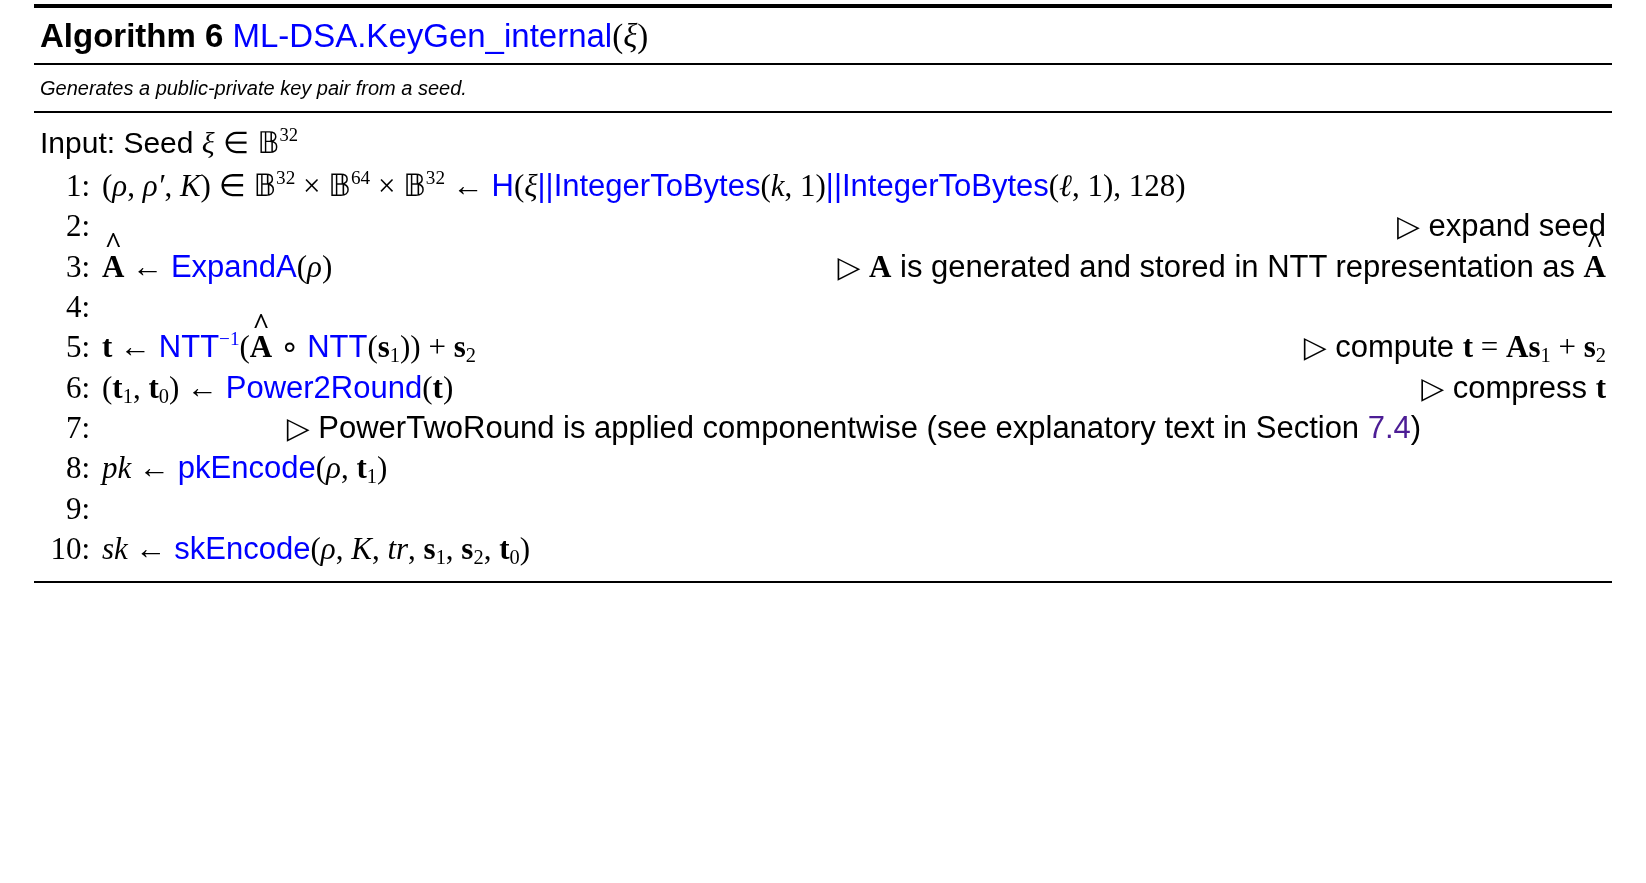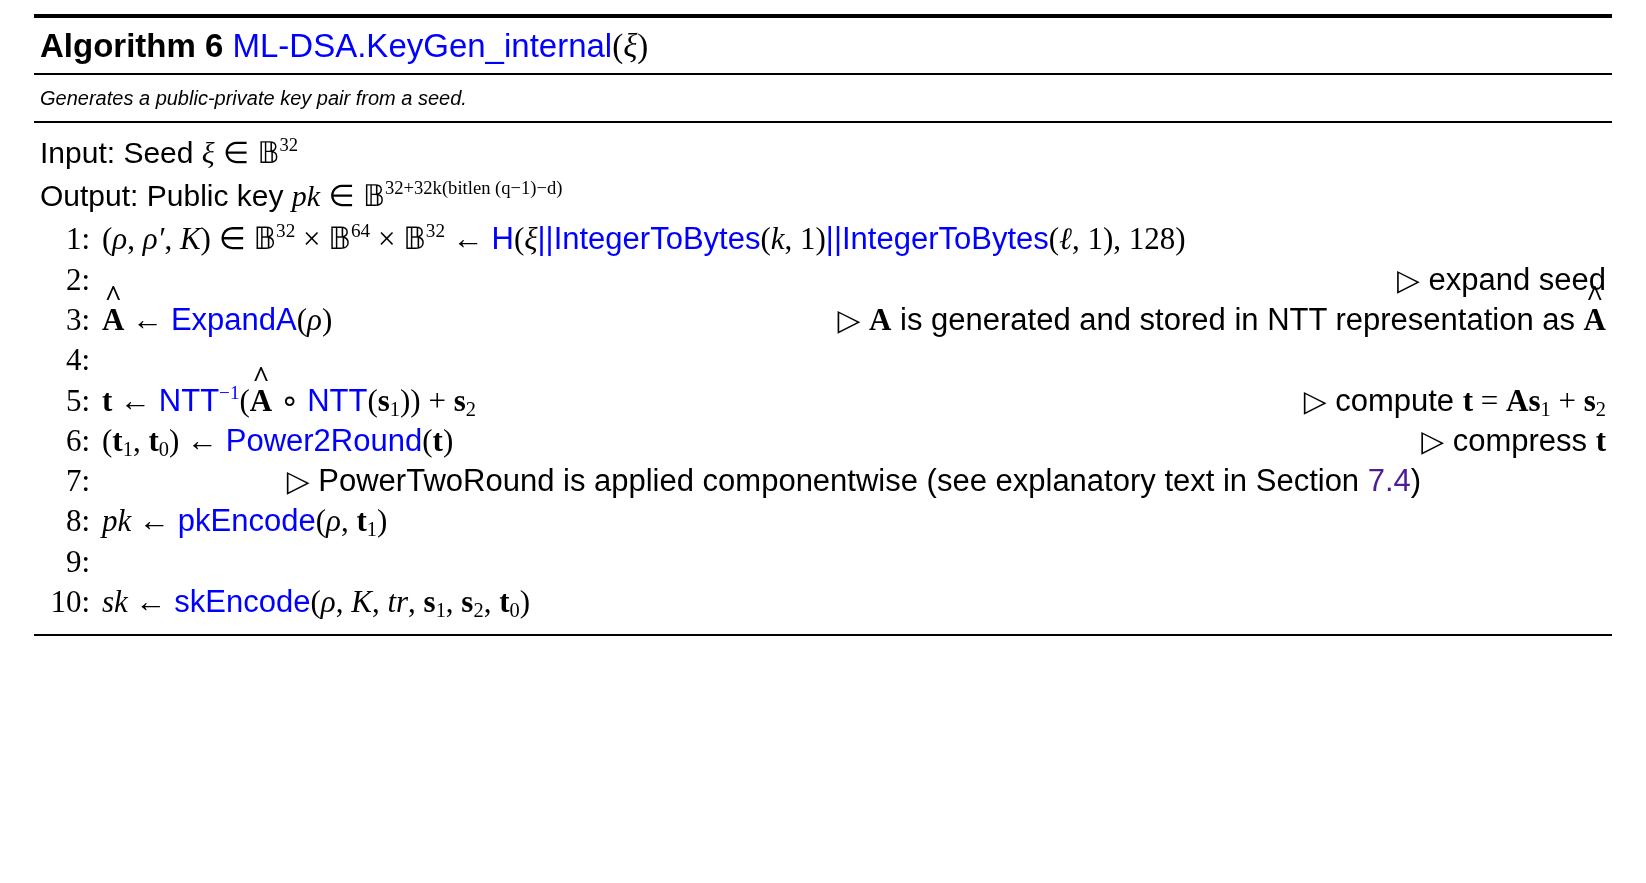--- a/index.html
+++ b/index.html
@@ -11,21 +11,21 @@
     width: 1646px;
     height: 883px;
     font-family: "Liberation Sans", sans-serif;
     color: #000000;
     overflow: hidden;
   }
 
   .algo-box {
     position: relative;
     width: 1578px;
-    margin: 14px auto;
+    margin: 4px auto;
     padding: 0;
     box-sizing: border-box;
   }
 
   .rule-thick {
     border-top: 4px solid #000;
     width: 100%;
     height: 0;
   }
   .rule-thin {
@@ -191,25 +191,20 @@
   <div class="rule-thin"></div>
 
   <div class="io-block">
 
     <span class="io-line"><span class="io-label">Input:</span>
       <span>Seed</span>
       <span class="mathit">ξ</span>
       <span class="op">∈</span>
       <span class="bb">𝔹</span><sup class="sx">32</sup></span>
 
-    <span class="io-line"><span class="io-label">Output:</span>
-      <span>Public key</span>
-      <span class="mathit">pk</span>
-      <span class="op">∈</span>
-      <span class="bb">𝔹</span><sup class="sx">32+32k(bitlen (q−1)−d)</sup></span>
 
 
   </div>
 
   <div class="steps">
 
     <div class="step">
       <span class="step-num">1:</span>
       <span class="step-body"><span class="op">(</span><span class="mathit">ρ</span><span class="op">,&nbsp;</span><span class="mathit">ρ′</span><span class="op">,&nbsp;</span><span class="mathit">K</span><span class="op">)&nbsp;</span><span class="op">∈</span><span class="op">&nbsp;</span><span class="bb">𝔹</span><sup class="sx">32</sup><span class="op">&nbsp;</span><span class="op">×</span><span class="op">&nbsp;</span><span class="bb">𝔹</span><sup class="sx">64</sup><span class="op">&nbsp;</span><span class="op">×</span><span class="op">&nbsp;</span><span class="bb">𝔹</span><sup class="sx">32</sup><span class="op">&nbsp;</span><span class="op">←</span><span class="op">&nbsp;</span><span class="proc">H</span><span class="op">(</span><span class="mathit">ξ</span><span class="proc">||</span><span class="proc">IntegerToBytes</span><span class="op">(</span><span class="mathit">k</span><span class="op">,&nbsp;</span><span class="mathrm">1</span><span class="op">)</span><span class="proc">||</span><span class="proc">IntegerToBytes</span><span class="op">(</span><span class="mathit">ℓ</span><span class="op">,&nbsp;</span><span class="mathrm">1</span><span class="op">),&nbsp;</span><span class="mathrm">128</span><span class="op">)</span></span>
     </div>

